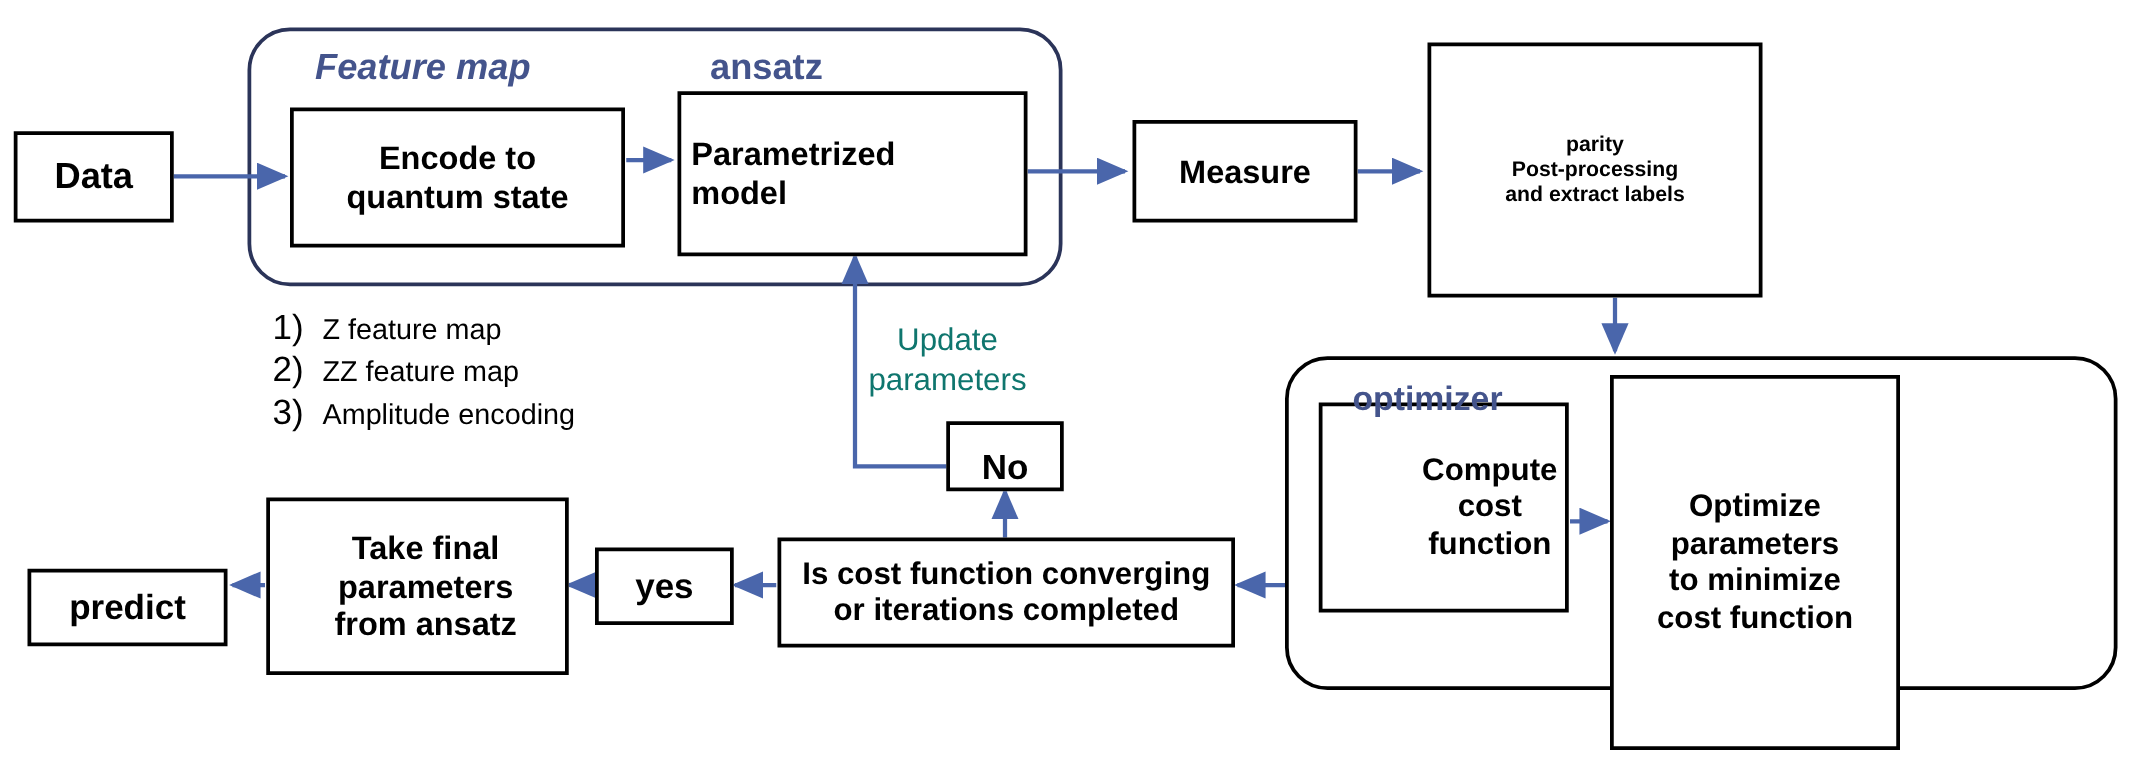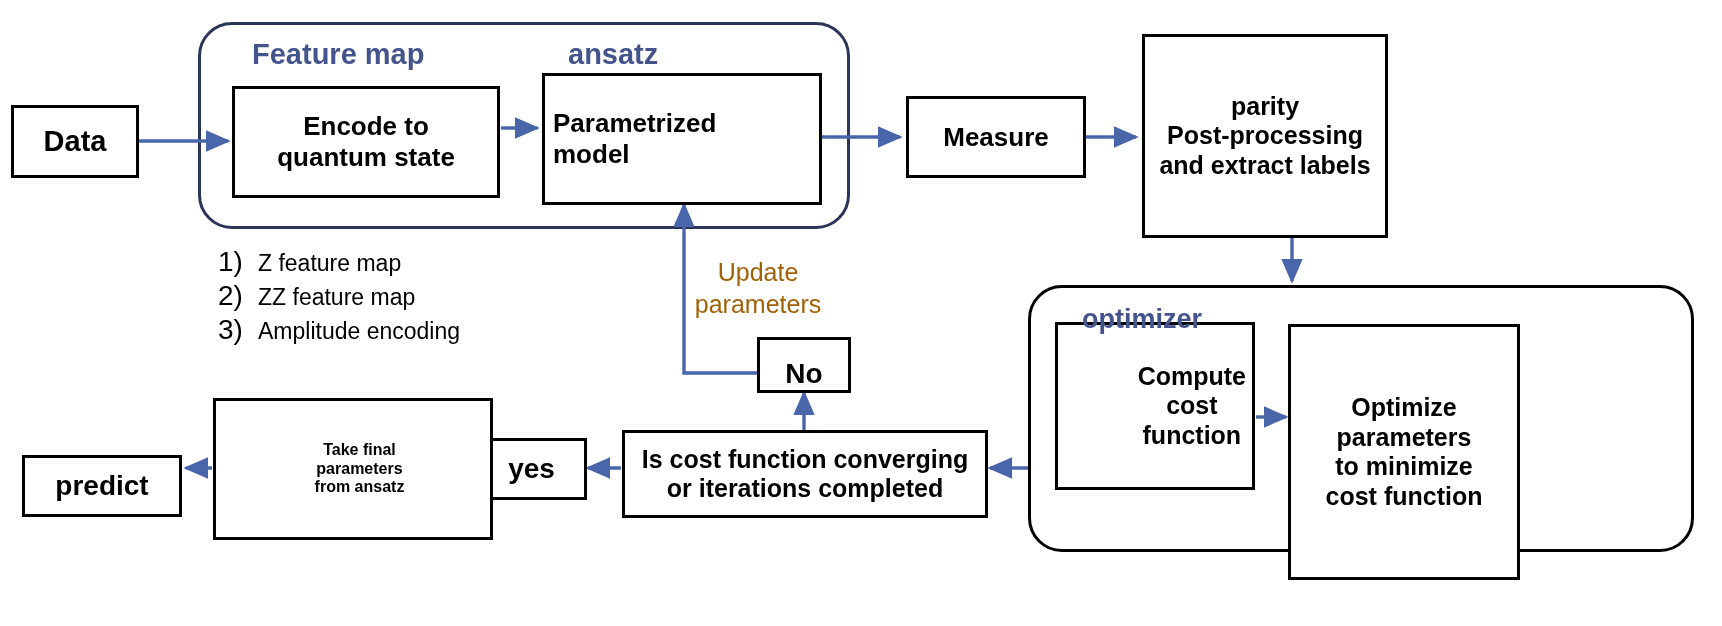--- a/index.html
+++ b/index.html
@@ -48,21 +48,21 @@
     position: absolute;
     font-weight: bold;
     color: #44548c;
     z-index: 4;
     white-space: nowrap;
   }
 
   
   .plain {
     position: absolute;
-    color: #a16207;
+    color: #0f766e;
     z-index: 4;
     white-space: pre-line;
     line-height: 1.28;
   }
 
   
   #arrows {
     position: absolute;
     left: 0; top: 0;
     width: 1722px;
@@ -73,21 +73,21 @@
 </style>
 </head>
 <body>
 
 <div id="canvas">
 
   <div class="group navy" style="left:198px; top:22px; width:652px; height:207px;"></div>
 
   <div class="group black" style="left:1028px; top:285px; width:666px; height:267px;"></div>
 
-  <div class="group-label" style="left:252px; top:38px; font-size:29px;">Feature map</div>
+  <div class="group-label" style="left:252px; top:38px; font-size:29px;font-style:italic;">Feature map</div>
 
   <div class="group-label" style="left:568px; top:38px; font-size:29px;">ansatz</div>
 
   <div class="group-label" style="left:1082px; top:304px; font-size:27px;">optimizer</div>
 
   <svg id="arrows" viewBox="0 0 1722 626" xmlns="http://www.w3.org/2000/svg">
     <defs>
       <marker id="ah" markerWidth="9" markerHeight="9" refX="6.6" refY="3.2" orient="auto" markerUnits="strokeWidth">
         <path d="M0,0 L7.4,3.2 L0,6.4 Z" fill="#4a66ab"></path>
       </marker>
@@ -131,53 +131,53 @@
 
   <div class="node" style="left:542px; top:73px; width:280px; height:132px; font-size:26px; justify-content:flex-start; text-align:left;">
     <span class="txt" style="padding-left:8px;">Parametrized
 model</span>
   </div>
 
   <div class="node" style="left:906px; top:96px; width:180px; height:82px; font-size:26px;">
     <span class="txt">Measure</span>
   </div>
 
-  <div class="node" style="left:1142px; top:34px; width:246px; height:204px; font-size:25px;">
+  <div class="node" style="left:1142px; top:34px; width:268px; height:204px; font-size:17px;">
     <span class="txt">parity
 Post-processing
 and extract labels</span>
   </div>
 
   <div class="node" style="left:1055px; top:322px; width:200px; height:168px; font-size:25px;justify-content:flex-end;">
     <span class="txt">Compute
 cost
 function</span>
   </div>
 
-  <div class="node" style="left:1288px; top:300px; width:232px; height:256px; font-size:25px;margin-top:24px;">
+  <div class="node" style="left:1288px; top:300px; width:232px; height:300px; font-size:25px;">
     <span class="txt">Optimize
 parameters
 to minimize
 cost function</span>
   </div>
 
   <div class="node" style="left:622px; top:430px; width:366px; height:88px; font-size:25px;">
     <span class="txt">Is cost function converging
 or iterations completed</span>
   </div>
 
   <div class="node" style="left:757px; top:337px; width:94px; height:56px; font-size:28px;align-items:flex-end;">
     <span class="txt">No</span>
   </div>
 
   <div class="node" style="left:476px; top:438px; width:111px; height:62px; font-size:28px;">
     <span class="txt">yes</span>
   </div>
 
-  <div class="node" style="left:213px; top:398px; width:280px; height:142px; font-size:16px;padding-left:13px;">
+  <div class="node" style="left:213px; top:398px; width:242px; height:142px; font-size:26px;padding-left:13px;">
     <span class="txt">Take final
 parameters
 from ansatz</span>
   </div>
 
   <div class="node" style="left:22px; top:455px; width:160px; height:62px; font-size:28px;text-align:center;">
     <span class="txt">predict</span>
   </div>
 
   <div class="plain" style="left:688px; top:256px; font-size:25px; text-align:center; width:140px;">Update

